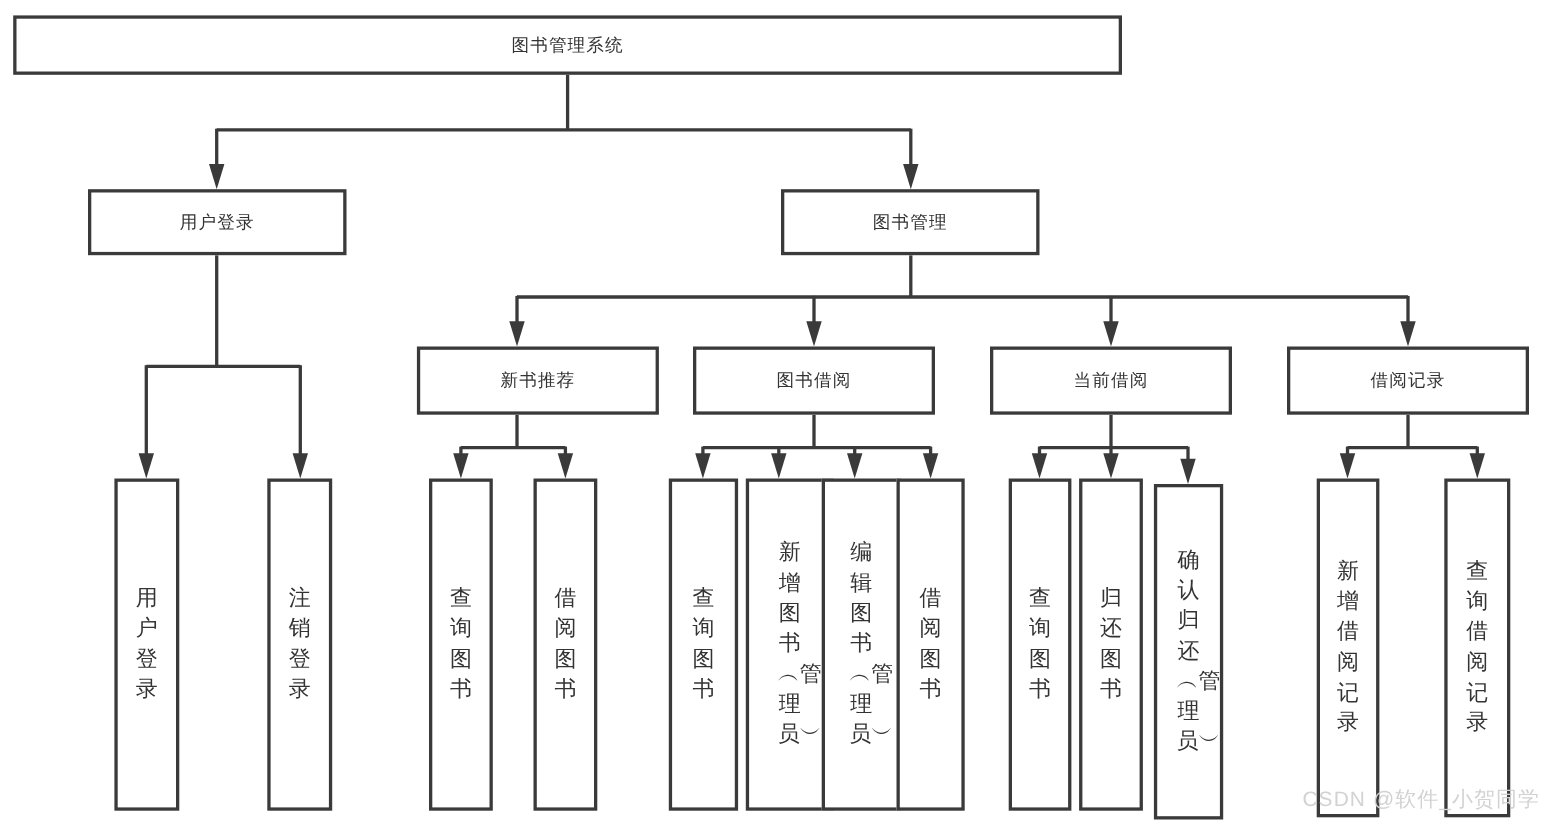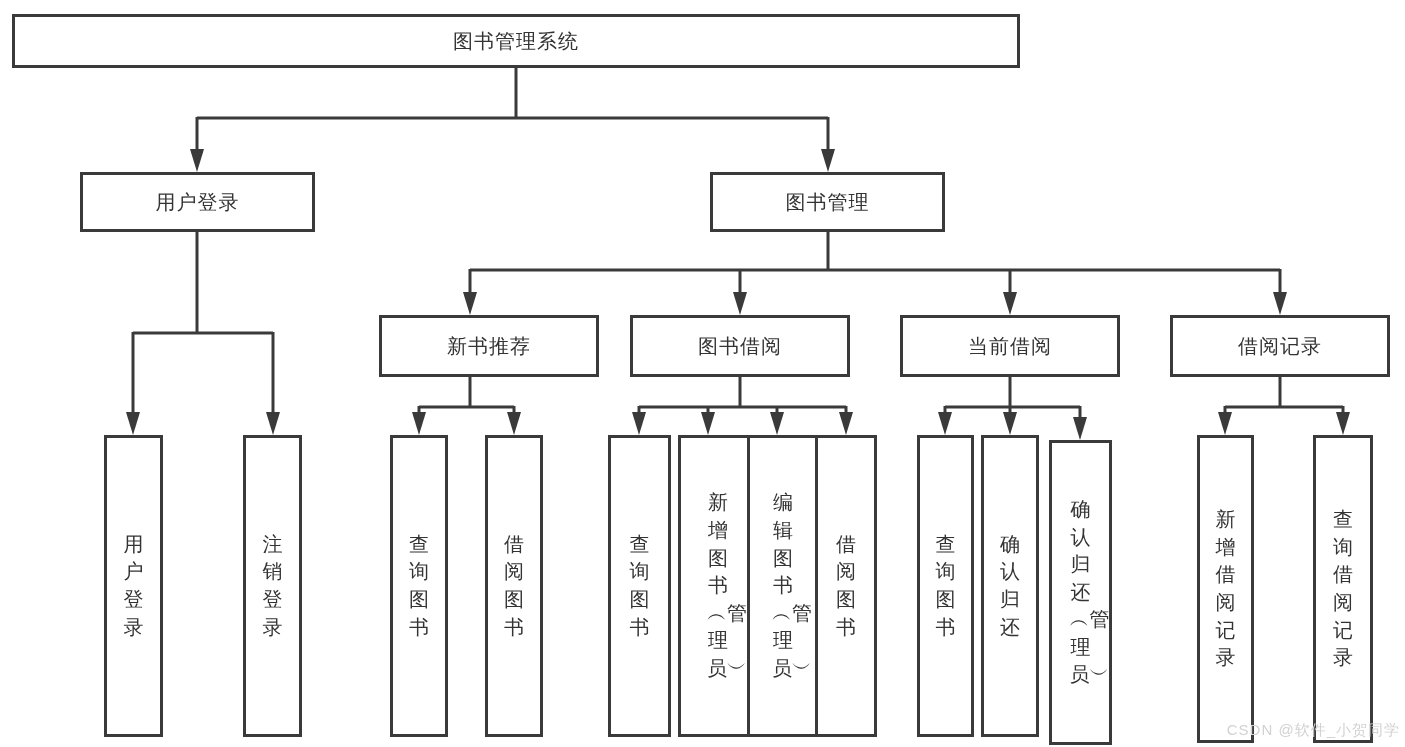--- a/index.html
+++ b/index.html
@@ -15,34 +15,34 @@
   .box {
     position: absolute;
     z-index: 2;
     border: 3px solid var(--line, #3a3a3a);
     background: #ffffff;
     display: flex;
     align-items: center;
     justify-content: center;
     color: var(--text, #333333);
   }
-  .h { font-size: 20px; letter-spacing: 1px; }
+  .h { font-size: 16px; letter-spacing: 1px; }
   .v .vtext {
     width: 22px;
     word-break: break-all;
     line-height: 1.38;
     font-size: 20px;
     text-align: center;
   }
   .watermark {
     position: absolute;
     right: 5px;
     bottom: 7px;
     z-index: 5;
-    font-size: 15px;
+    font-size: 19px;
     letter-spacing: 1px;
     color: var(--watermark, #d2d2d2);
   }
 </style>
 </head>
 <body>
 
 <svg class="connectors" width="1405" height="747" viewBox="0 0 1405 747">
   <g stroke="#3a3a3a" stroke-width="3" fill="none">
 
@@ -157,21 +157,21 @@
   <span class="vtext">编辑图书︵管理员︶</span>
 </div>
 <div class="box v" style="left:815px; top:435px; width:62px; height:302px;">
   <span class="vtext">借阅图书</span>
 </div>
 
 <div class="box v" style="left:917px; top:435px; width:57px; height:302px;">
   <span class="vtext">查询图书</span>
 </div>
 <div class="box v" style="left:981px; top:435px; width:58px; height:302px;">
-  <span class="vtext">确认归还</span>
+  <span class="vtext">归还图书</span>
 </div>
 <div class="box v" style="left:1049px; top:440px; width:63px; height:305px;">
   <span class="vtext">确认归还︵管理员︶</span>
 </div>
 
 <div class="box v" style="left:1197px; top:435px; width:57px; height:308px;">
   <span class="vtext">新增借阅记录</span>
 </div>
 <div class="box v" style="left:1313px; top:435px; width:60px; height:308px;">
   <span class="vtext">查询借阅记录</span>

